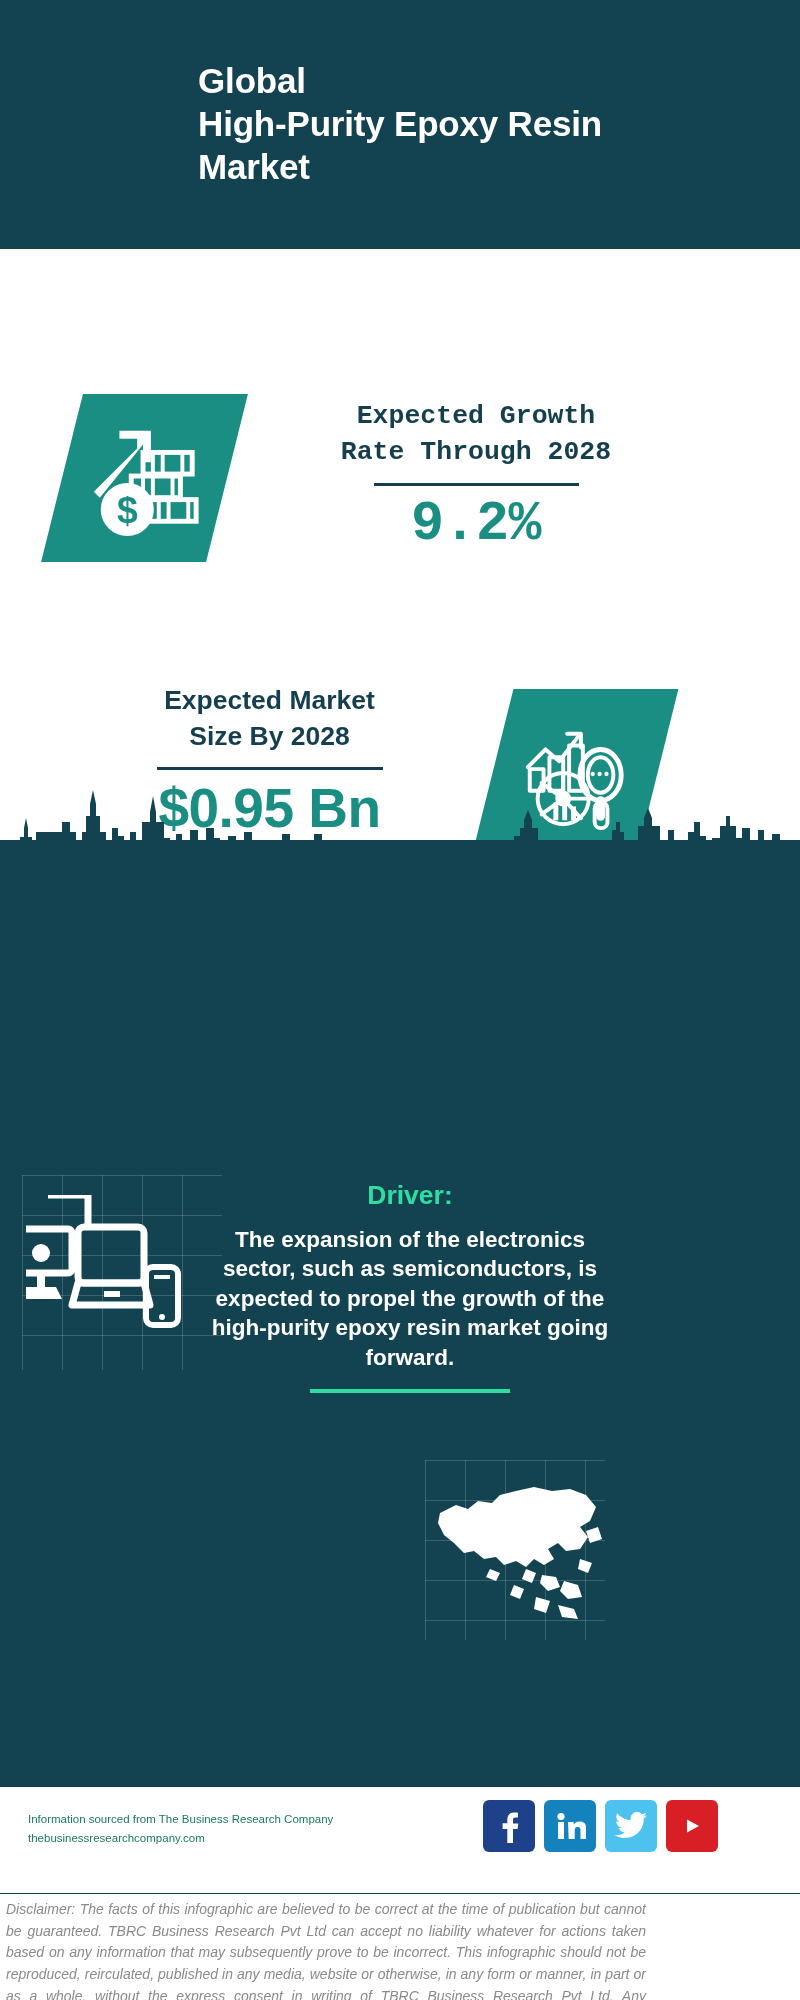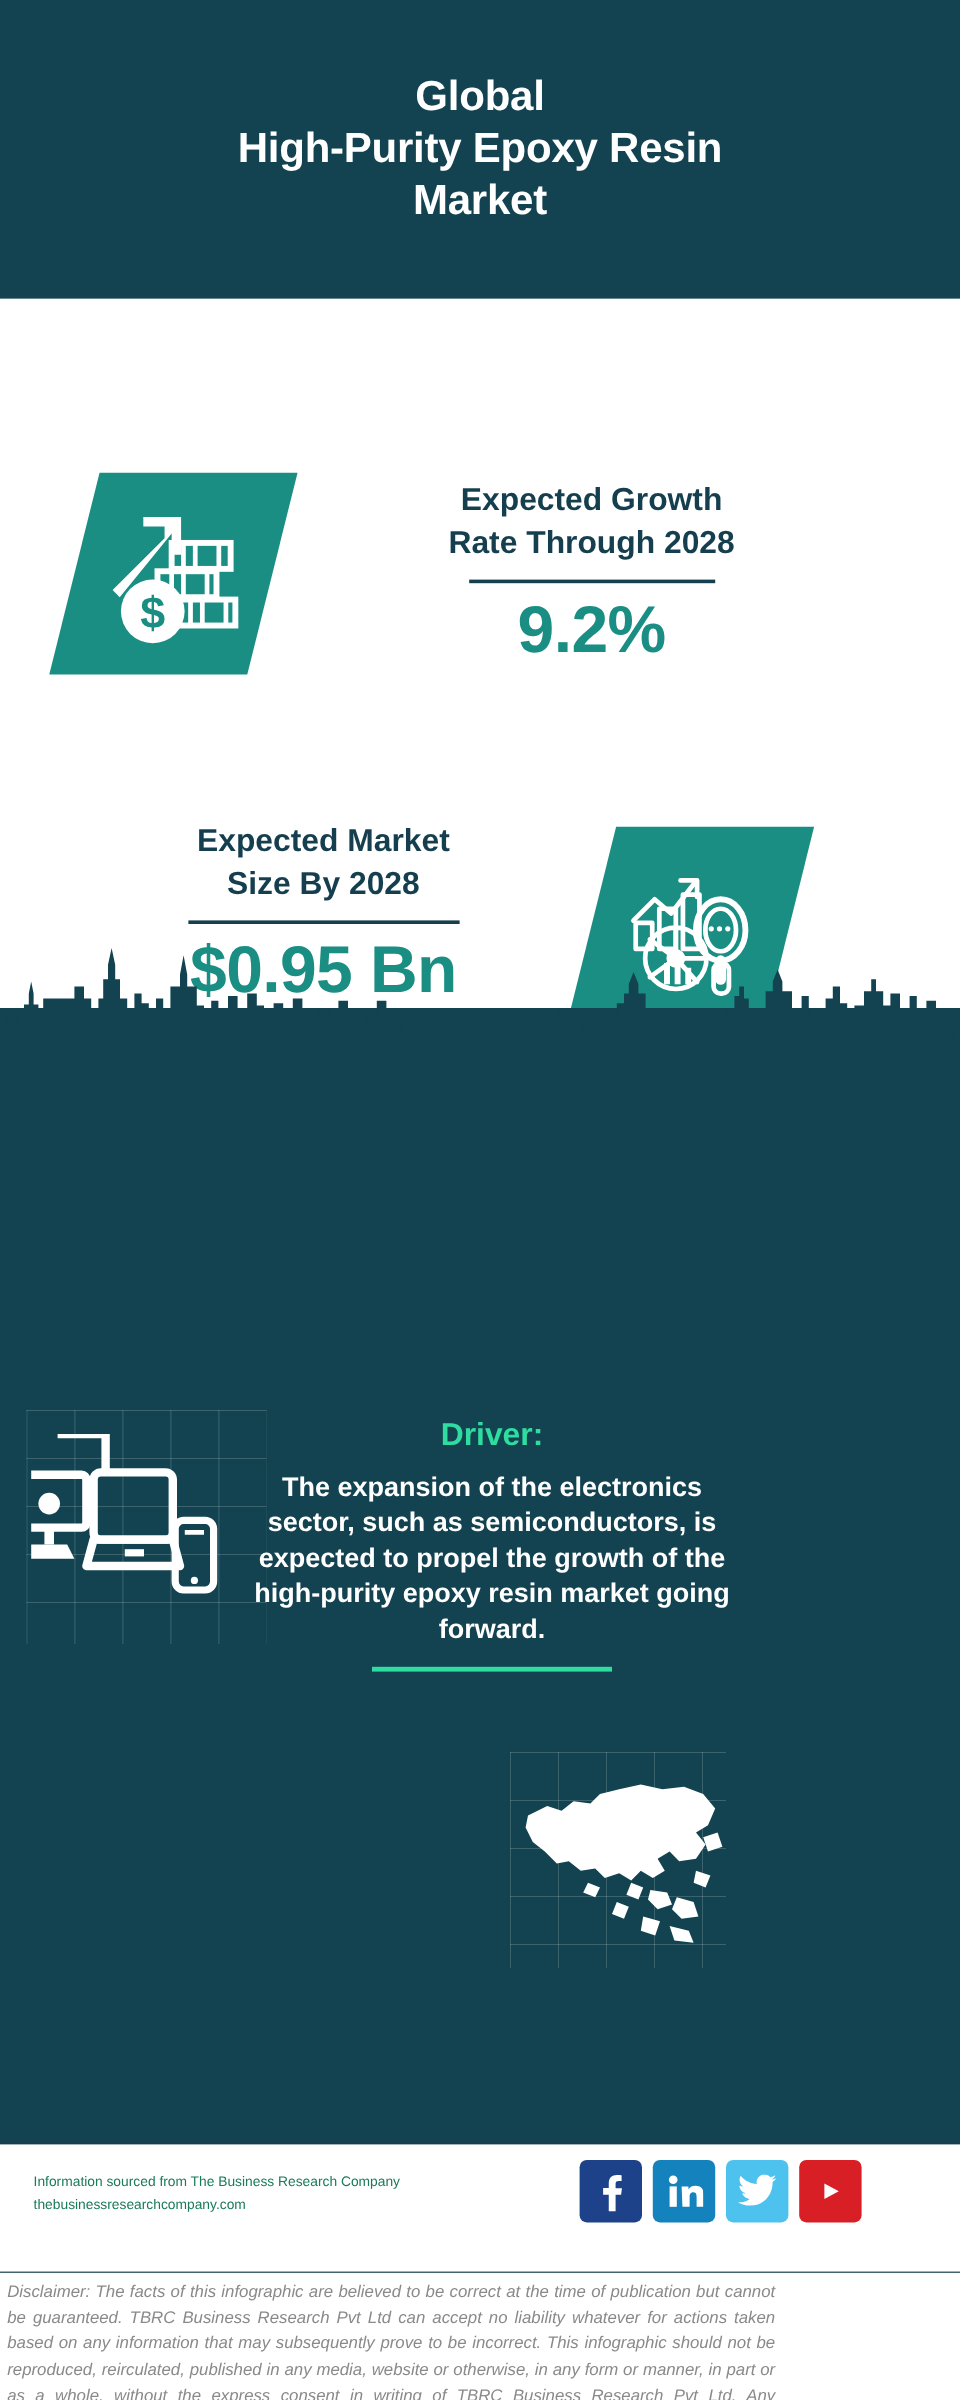--- a/index.html
+++ b/index.html
@@ -16,21 +16,20 @@
   .header {
     position:absolute; left:0; top:0; width:800px; height:249px;
     background:#134351;
     display:flex; align-items:center; justify-content:center;
   }
   .header-title {
     color:#ffffff;
     font-size:35px;
     font-weight:bold;
     line-height:1.22;
-    text-align:center;
     letter-spacing:-0.2px;
     padding:0 40px;
     white-space:pre-line;
   }
 
   
   .white-zone {
     position:absolute; left:0; top:249px; width:800px; height:651px;
     background:#ffffff;
   }
@@ -43,21 +42,21 @@
   }
   .tile-inner {
     transform:skewX(14deg);
     width:100%; height:100%;
     display:flex; align-items:center; justify-content:center;
   }
   .tile-growth { left:62px; top:145px; width:165px; height:168px; }
   .tile-size   { left:492px; top:440px; width:165px; height:172px; }
 
   .stat-block { position:absolute; text-align:center; }
-  .stat-growth { left:258px; top:150px; width:470px; }
+  .stat-growth { left:241px; top:150px; width:470px;font-family:Liberation Mono, monospace; }
   .stat-size   { left:42px;  top:434px; width:455px; }
 
   .stat-label {
     color:#153f4e;
     font-size:26.5px;
     font-weight:bold;
     line-height:1.35;
     white-space:pre-line;
   }
   .stat-rule {

